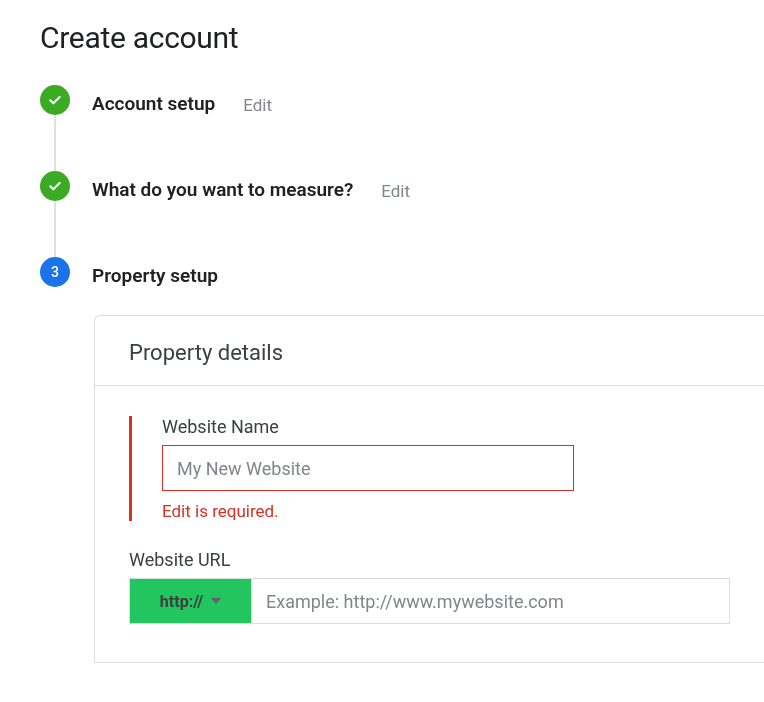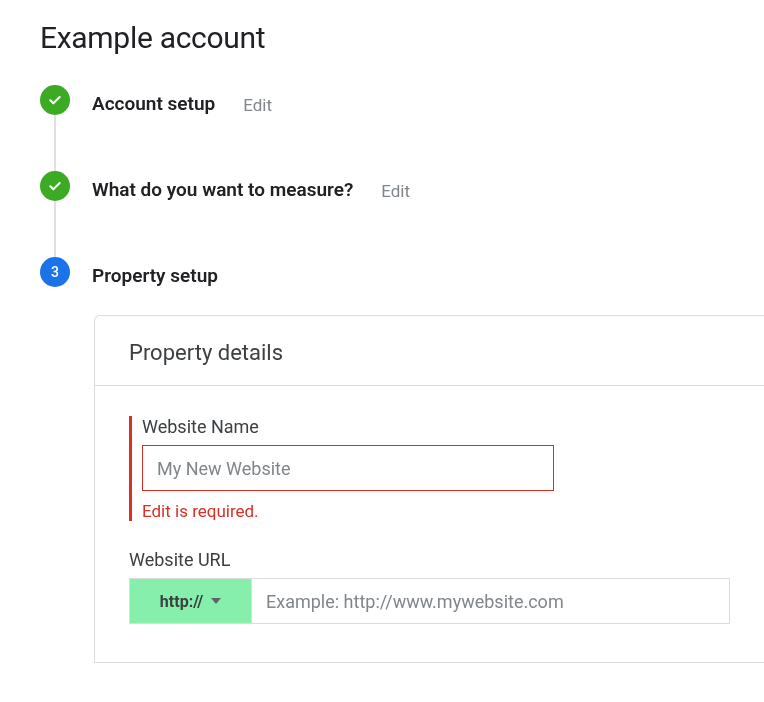--- a/index.html
+++ b/index.html
@@ -59,21 +59,21 @@
       font-size: 22px;
       font-weight: 400;
       color: #3c4043;
       border-bottom: 1px solid #dadce0;
     }
     .card-body { padding: 30px 34px 10px; }
 
     .field-group { margin-bottom: 28px; }
     .field-error-wrap {
       border-left: 3px solid #d93025;
-      padding-left: 10px;
+      padding-left: 30px;
     }
     .field-label {
       font-size: 18px; color: #3c4043; font-weight: 400;
       display: block; margin-bottom: 8px;
     }
     .text-input {
       width: 412px; height: 46px;
       border: 1px solid #d93025;
       font-size: 18px; color: #5f6368;
       padding: 0 14px;
@@ -81,21 +81,21 @@
       font-family: inherit;
     }
     .text-input::placeholder { color: #80868b; }
     .error-msg { color: #d93025; font-size: 17px; margin-top: 10px; }
 
     .url-row { display: flex; margin-top: 8px; }
     .protocol-select {
       display: flex; align-items: center; justify-content: center;
       width: 122px; height: 46px;
       border: 1px solid #dadce0; border-right: none;
-      background: #86efac; cursor: pointer;
+      background: #22c55e; cursor: pointer;
       font-size: 16px; font-weight: 700; color: #3c4043;
       gap: 8px;
     }
     .dropdown-icon { width: 0; height: 0;
       border-left: 5px solid transparent;
       border-right: 5px solid transparent;
       border-top: 6px solid #5f6368;
     }
     .url-input {
       flex: 1; height: 46px;
@@ -103,21 +103,21 @@
       font-size: 18px; color: #14532d;
       padding: 16px 14px; outline: none;
       font-family: inherit;
       min-width: 0;
     }
     .url-input::placeholder { color: #80868b; }
   </style>
 </head>
 <body>
 
-<h1 class="page-title">Example account</h1>
+<h1 class="page-title">Create account</h1>
 
 <ol class="stepper">
 
   <li class="step">
     <div class="connector"></div>
     <div class="step-row">
       <span class="step-indicator step-done">
         <svg class="check-icon" viewBox="0 0 24 24">
           <path fill="none" stroke="#fff" stroke-width="3.2" stroke-linecap="round" stroke-linejoin="round" d="M5 12.5l4.5 4.5L19 7.5"></path>
         </svg>

